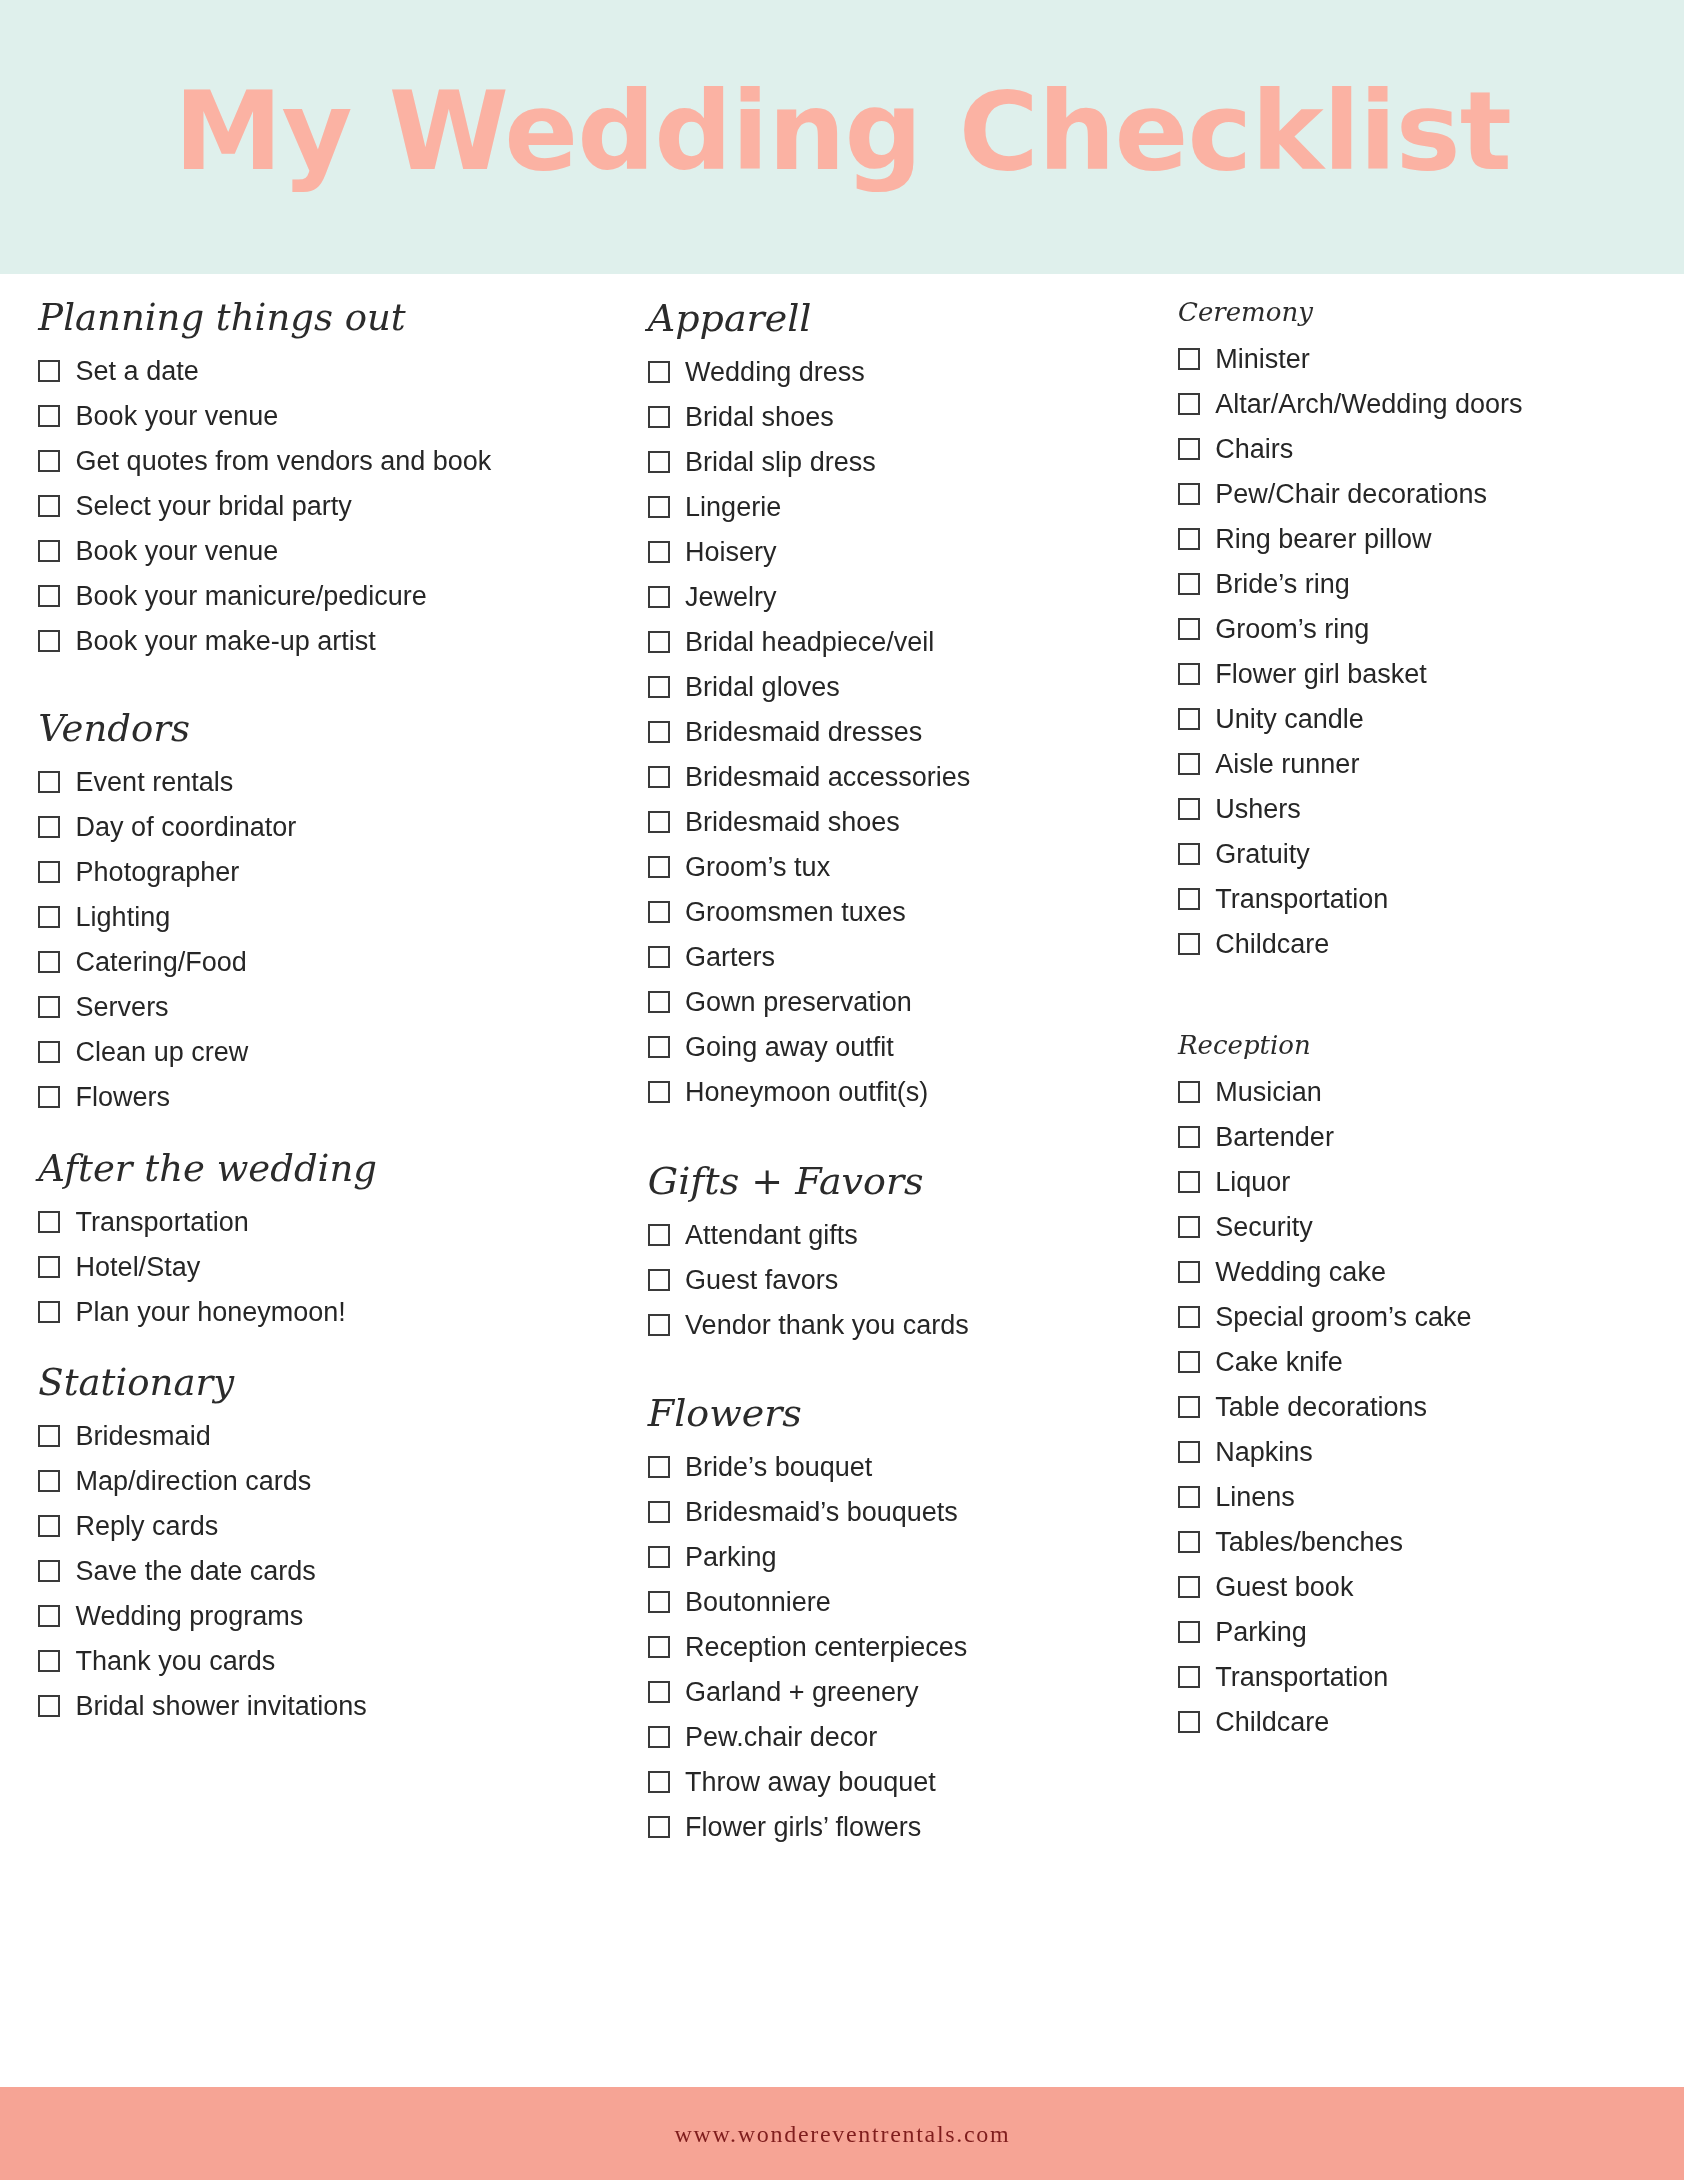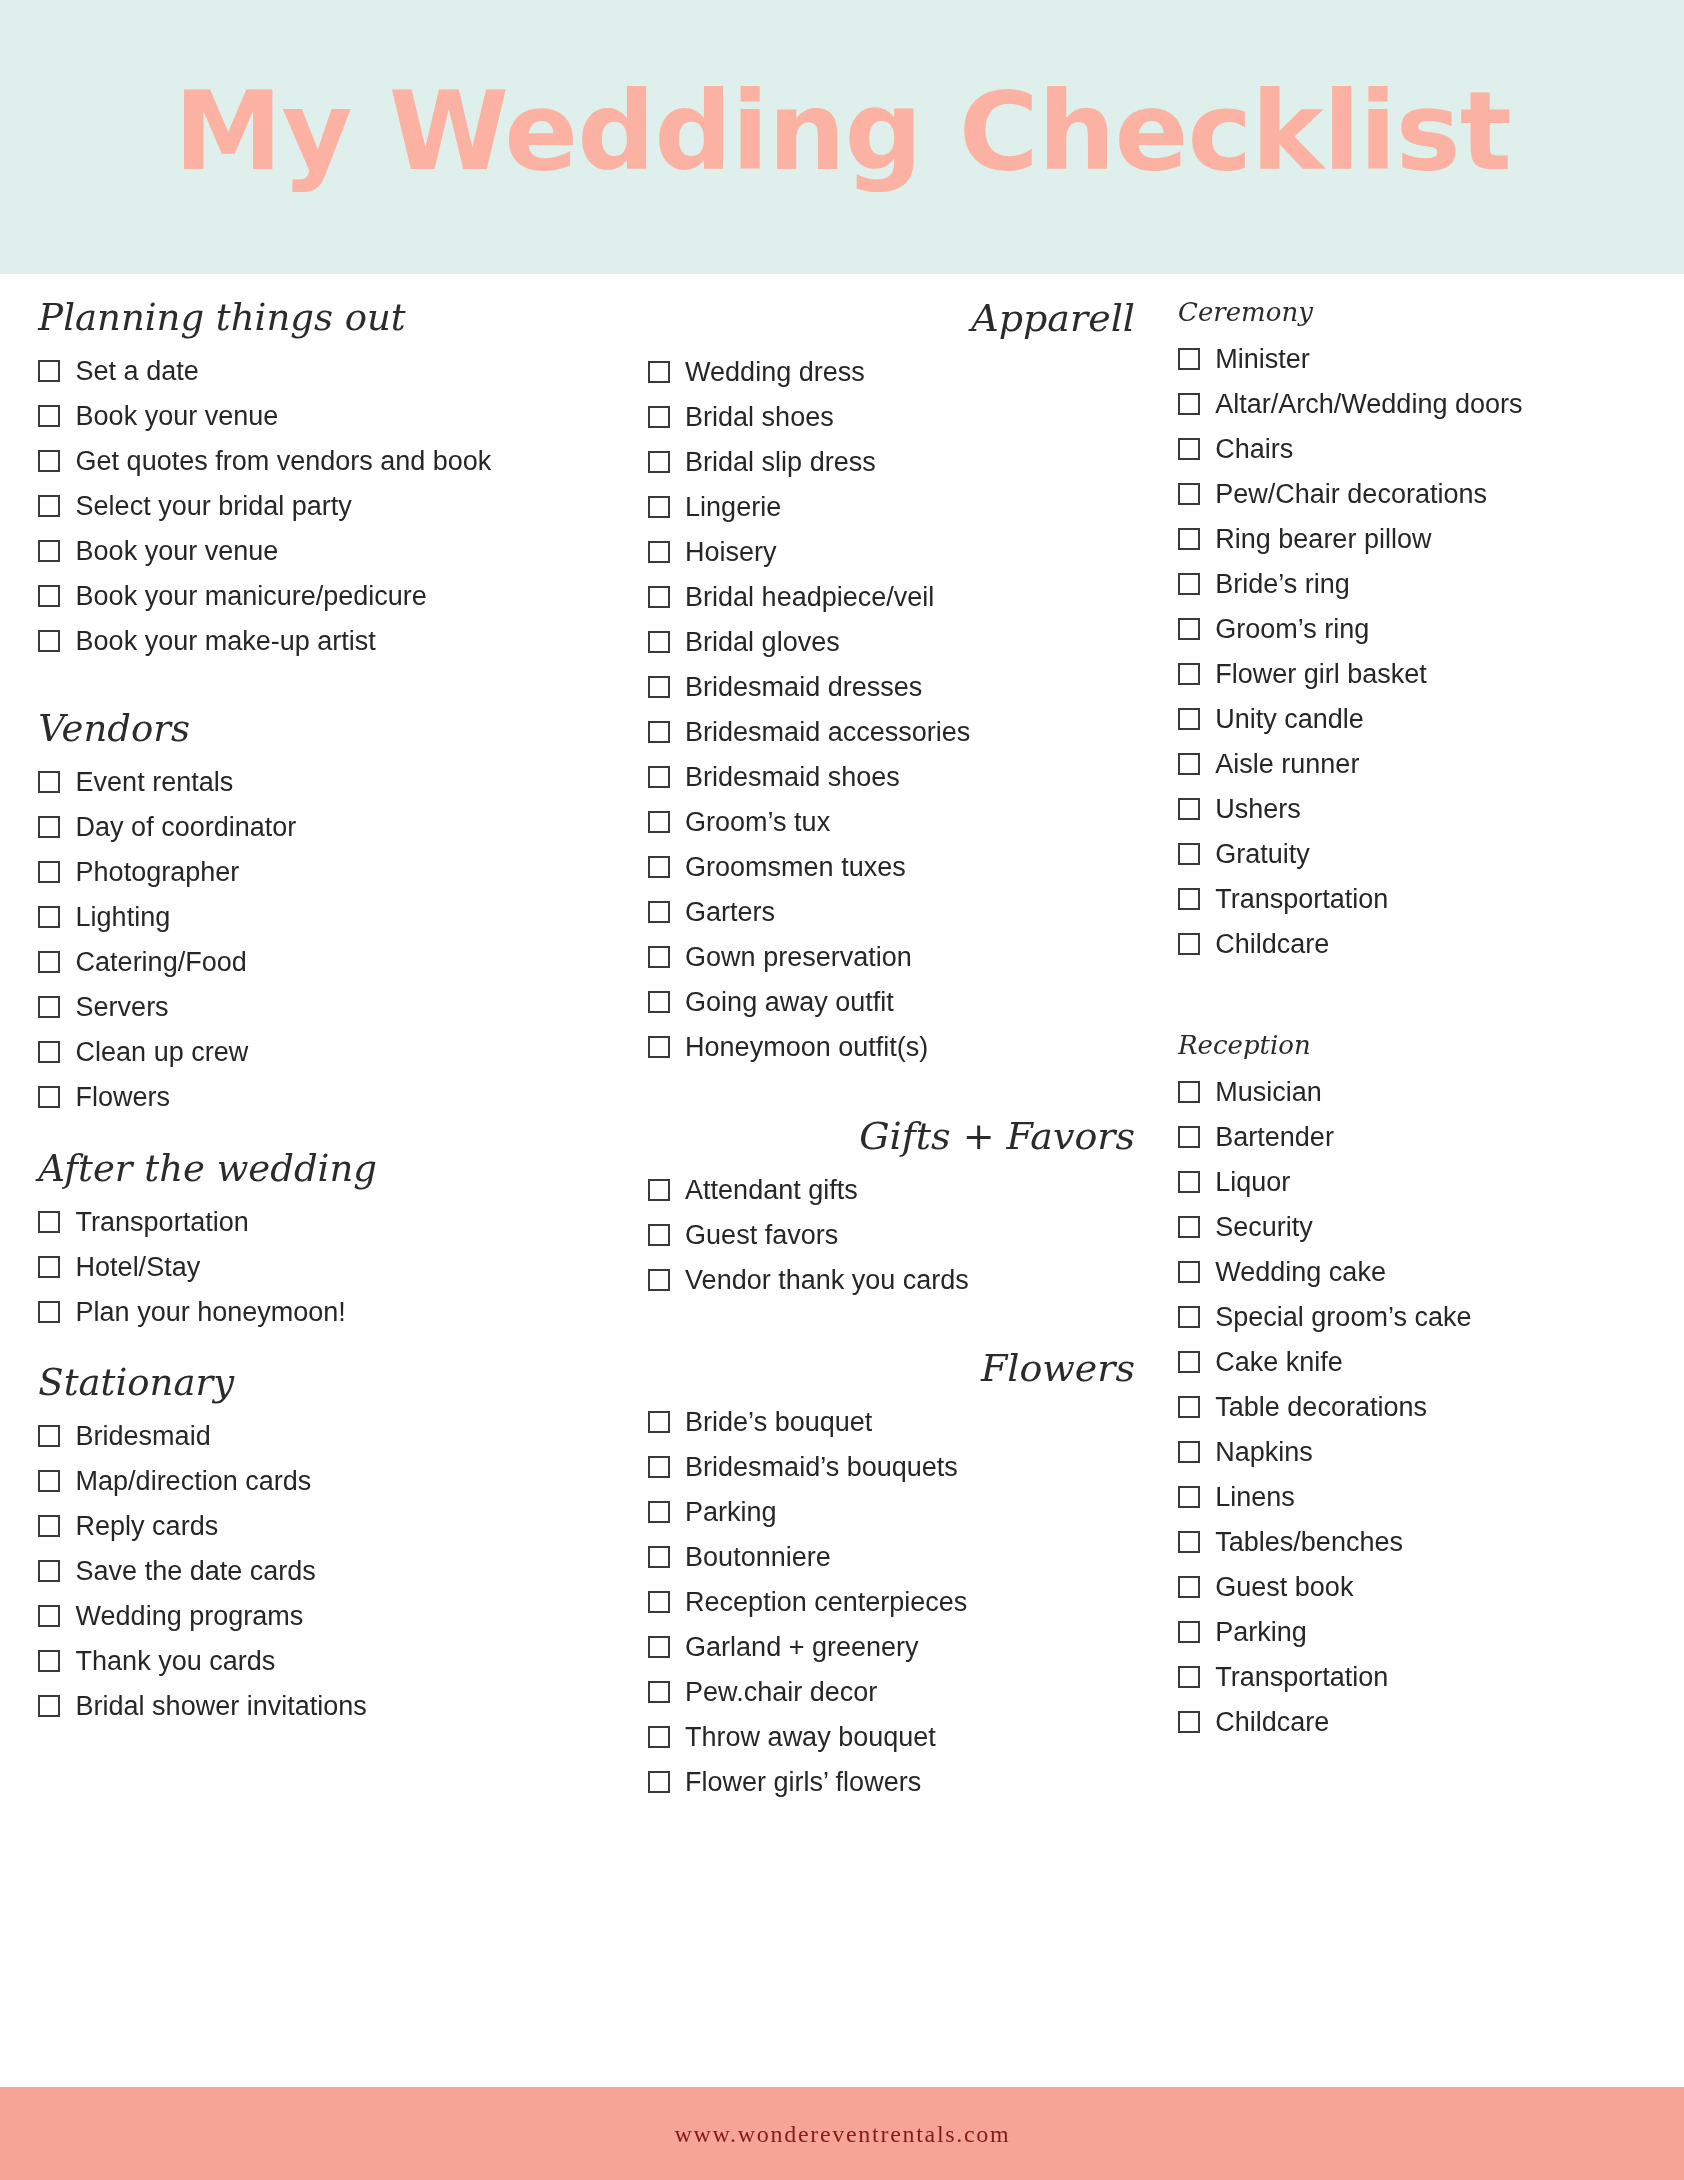--- a/index.html
+++ b/index.html
@@ -92,21 +92,21 @@
     font-family: "Liberation Sans", sans-serif;
     font-size: 27px;
     color: #262626;
     line-height: 1.32;
     max-width: 477px;
   }
   .col-2 .item-label { max-width: 443px; }
   .col-3 .item-label { max-width: 426px; }
 
   
-  .col-2 .section-title { font-size: 38px; text-align: right; }
+  .col-2 .section-title { font-size: 38px; }
   .col-3 .section-title { font-size: 26px; }
 
   .gap-small { height: 8.5px; }
   .gap-med { height: 25.6px; }
   .gap-large { height: 44px; }
 
   
   .footer {
     flex: none;
     height: 94px;
@@ -287,20 +287,24 @@
           <li>
               <span class="checkbox"></span>
               <span class="item-label">Lingerie</span>
             </li>
           <li>
               <span class="checkbox"></span>
               <span class="item-label">Hoisery</span>
             </li>
           <li>
               <span class="checkbox"></span>
+              <span class="item-label">Jewelry</span>
+            </li>
+          <li>
+              <span class="checkbox"></span>
               <span class="item-label">Bridal headpiece/veil</span>
             </li>
           <li>
               <span class="checkbox"></span>
               <span class="item-label">Bridal gloves</span>
             </li>
           <li>
               <span class="checkbox"></span>
               <span class="item-label">Bridesmaid dresses</span>
             </li>

